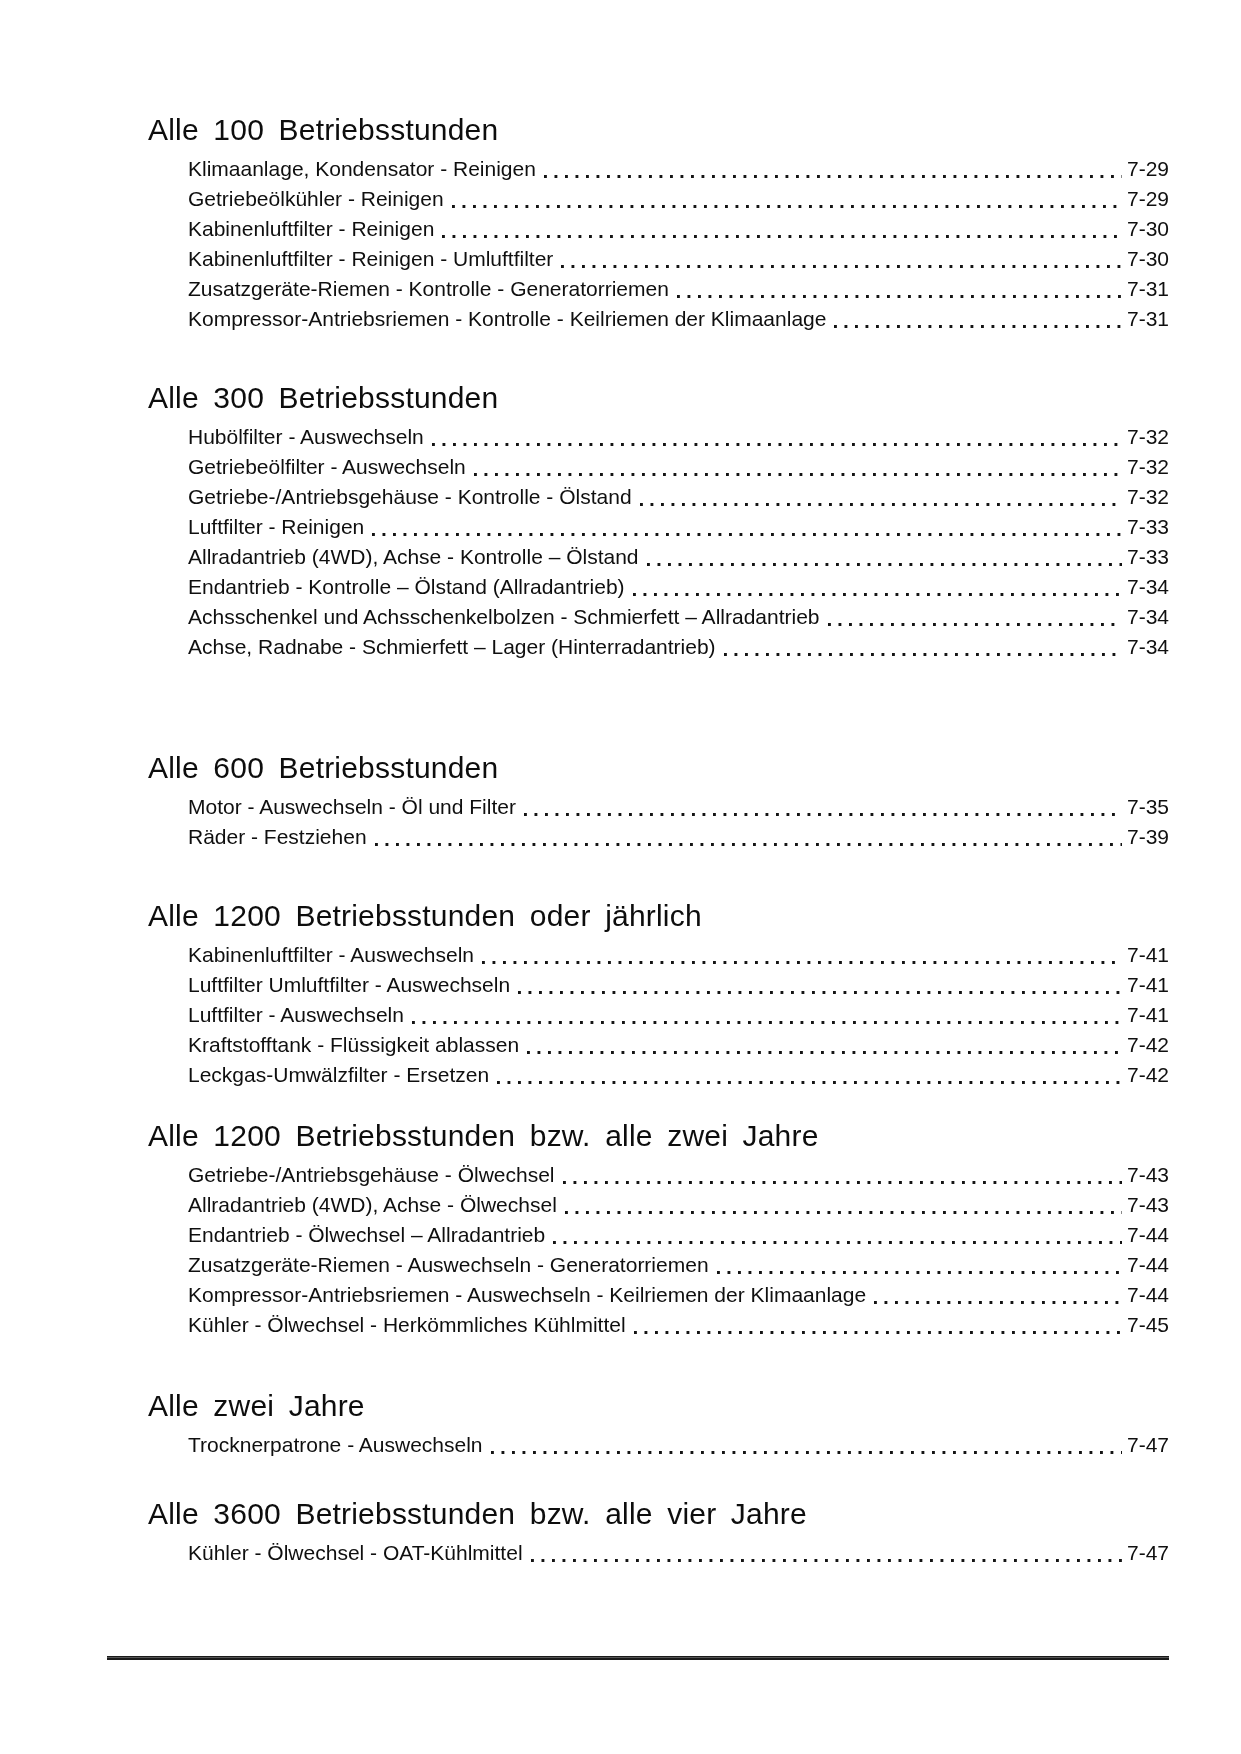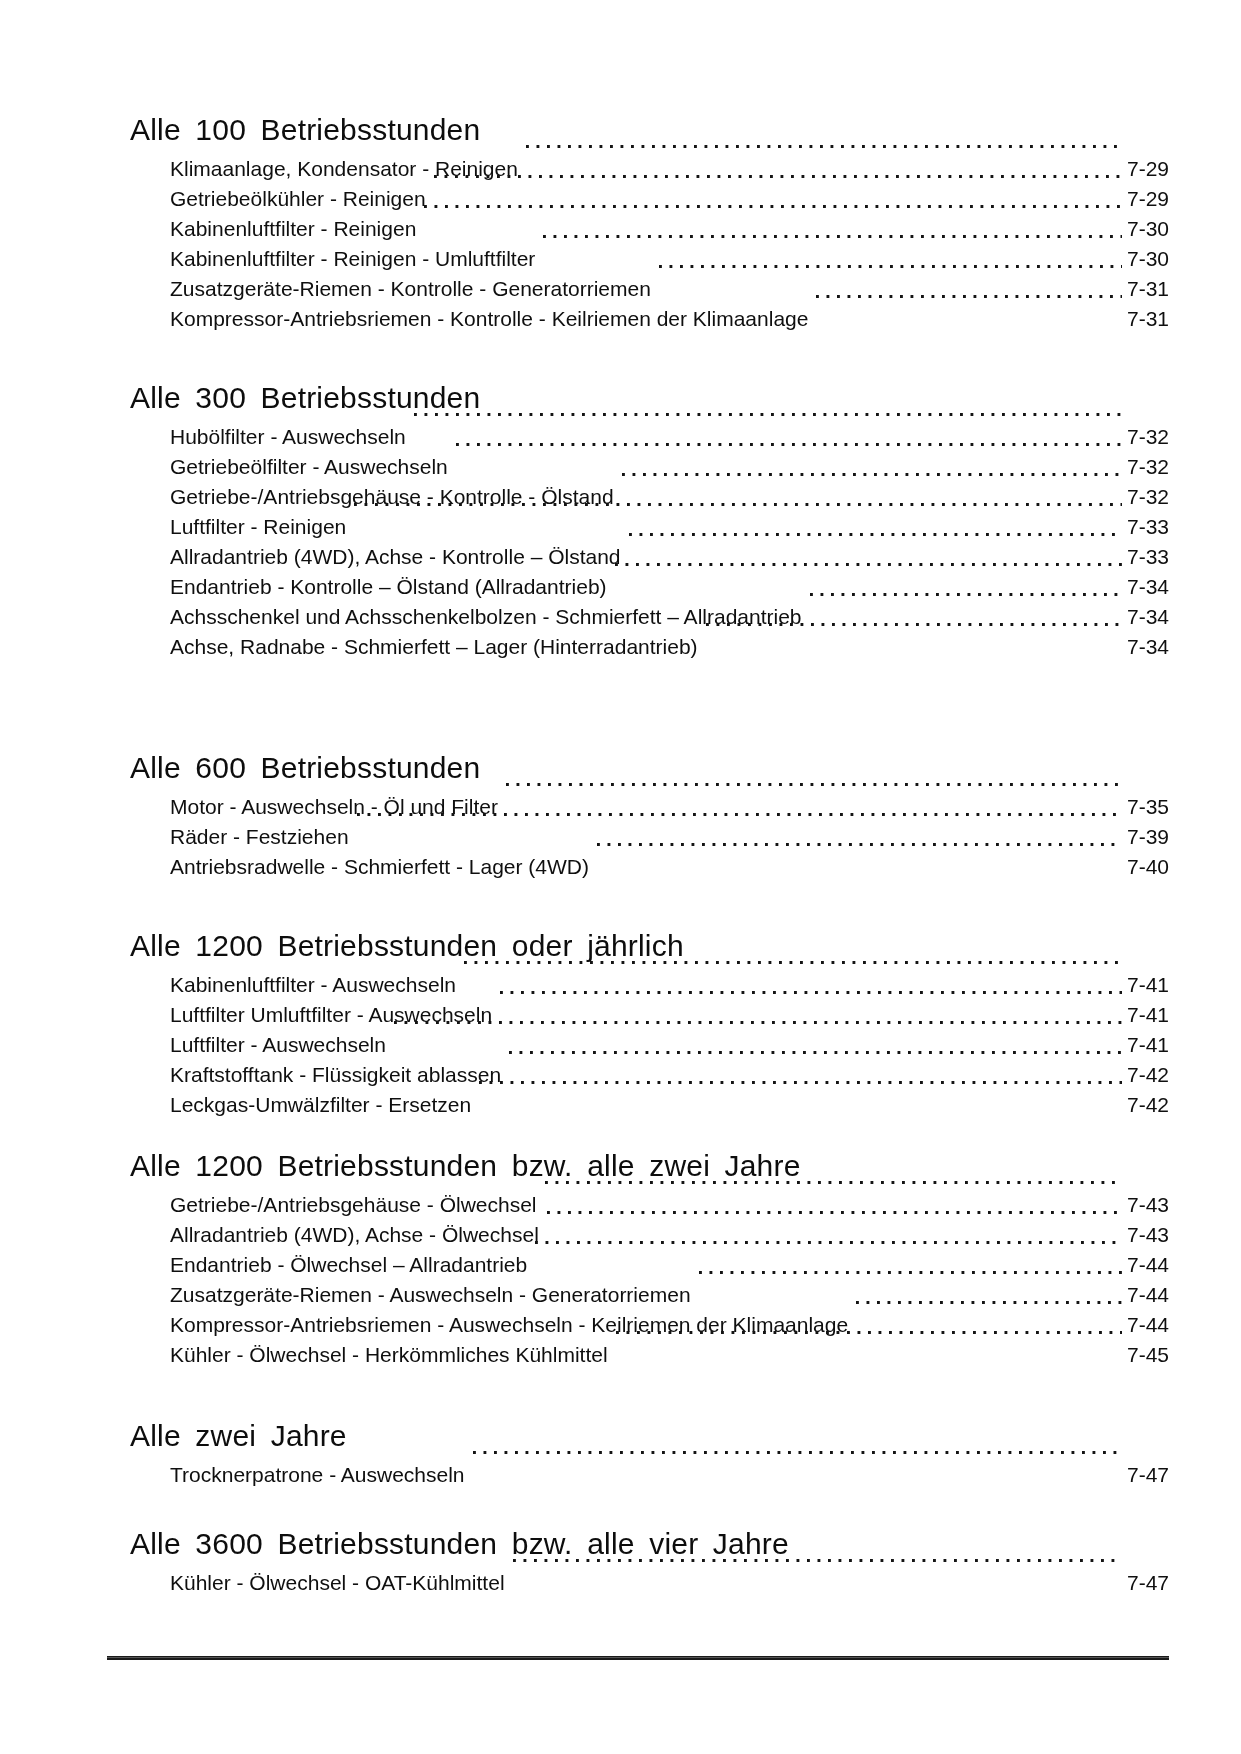--- a/index.html
+++ b/index.html
@@ -11,21 +11,21 @@
     position: relative;
     width: 1241px;
     height: 1754px;
     font-family: "Liberation Sans", "DejaVu Sans", sans-serif;
     color: #0f0f0f;
     overflow: hidden;
   }
   .page {
     position: absolute;
     top: 112px;
-    left: 130px;
+    left: 148px;
     right: 72px;
   }
   .section { margin: 0; }
   
   .section + .section { margin-top: 46px; }
   .section:nth-of-type(3) { margin-top: 88px; }
   .section:nth-of-type(4) { }
   .section:nth-of-type(5) { margin-top: 28px; }
   .section:nth-of-type(6) { margin-top: 48px; }
   .section:nth-of-type(7) { margin-top: 36px; }
@@ -35,21 +35,21 @@
     line-height: 36px;
     font-weight: 400;
     word-spacing: 6px;
     letter-spacing: 0.2px;
     margin: 0 0 6px 0;
     color: #0d0d0d;
   }
   .entries { margin: 0; padding: 0 0 0 40px; list-style: none; }
   .entry {
     display: flex;
-    align-items: flex-start;
+    align-items: flex-end;
     font-size: 21px;
     line-height: 30px;
     white-space: nowrap;
   }
   .entry-label { flex: 0 0 auto; }
   .leader {
     flex: 1 1 auto;
     min-width: 14px;
     position: relative;
     margin: 0 3px 0 6px;
@@ -184,25 +184,20 @@
     <span class="entry-page">7-35</span>
   </li>
 
 
   <li class="entry">
     <span class="entry-label">Räder - Festziehen</span>
     <span class="leader"></span>
     <span class="entry-page">7-39</span>
   </li>
 
-  <li class="entry">
-    <span class="entry-label">Antriebsradwelle - Schmierfett - Lager (4WD)</span>
-    <span class="leader"></span>
-    <span class="entry-page">7-40</span>
-  </li>
 </ul>
   </section>
 
   <section class="section">
     <h2 class="section-heading">Alle 1200 Betriebsstunden oder jährlich</h2>
     <ul class="entries">
   <li class="entry">
     <span class="entry-label">Kabinenluftfilter - Auswechseln</span>
     <span class="leader"></span>
     <span class="entry-page">7-41</span>

